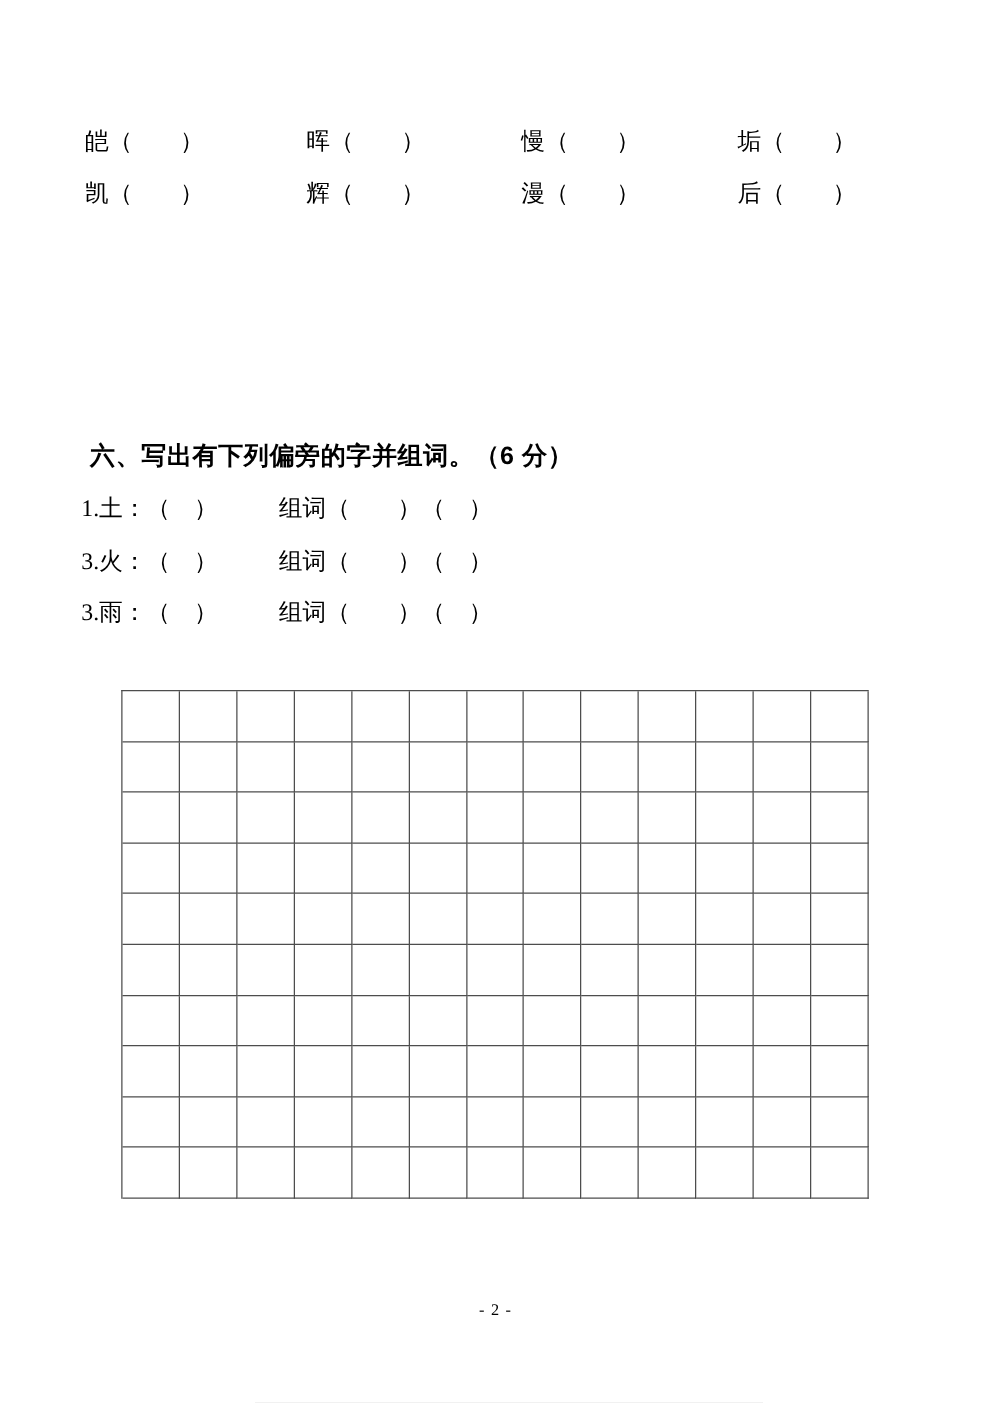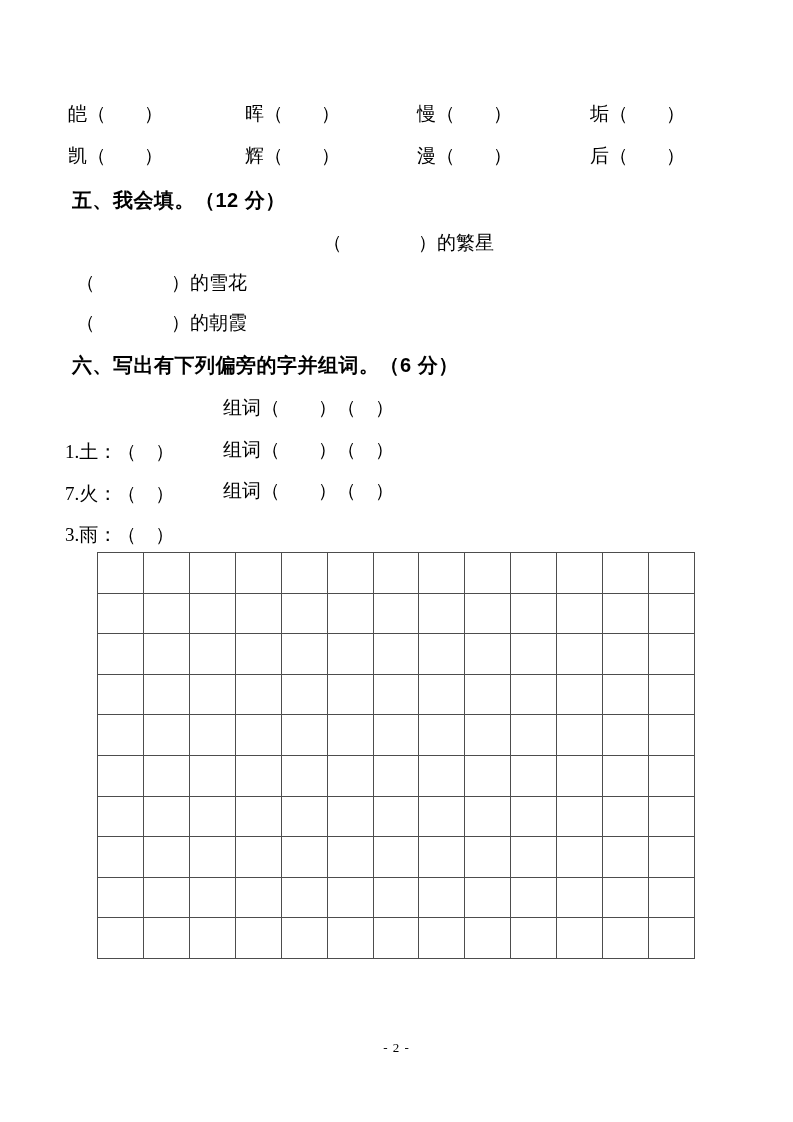--- a/index.html
+++ b/index.html
@@ -25,21 +25,21 @@
     letter-spacing: 0.5px;
   }
   .word-row { left: 68px; width: 700px; }
   .word-item { position: absolute; top: 0; white-space: pre; }
   .word-item:nth-child(1) { left: 0; }
   .word-item:nth-child(2) { left: 177px; }
   .word-item:nth-child(3) { left: 349px; }
   .word-item:nth-child(4) { left: 522px; }
   .fill-left  { left: 76px; }
   .fill-right { left: 323px; }
-  .radical-prompt { left: 65px; margin-top: 44px; }
+  .radical-prompt { left: 65px; }
   .zuci-suffix    { left: 223px; }
   .poem-grid {
     left: 97px;
     top: 552px;
     width: 597px;
     height: 406px;
     display: grid;
     border-top: 1px solid #4d4d4d;
     border-left: 1px solid #4d4d4d;
     box-sizing: content-box;
@@ -71,30 +71,26 @@
     <span class="word-item">垢（　　）</span>
   </div>
   <div class="abs word-row" style="top:145px">
     <span class="word-item">凯（　　）</span>
     <span class="word-item">辉（　　）</span>
     <span class="word-item">漫（　　）</span>
     <span class="word-item">后（　　）</span>
   </div>
 
   
-  <div class="abs heading" style="top:189px; left:72px">五、我会填。（12 分）</div>
-  <span class="abs fill-right" style="top:232px">（　　　　）的繁星</span>
-  <span class="abs fill-left" style="top:272px">（　　　　）的雪花</span>
-  <span class="abs fill-left" style="top:312px">（　　　　）的朝霞</span>
 
   
   <div class="abs heading" style="top:354px; left:72px">六、写出有下列偏旁的字并组词。（6 分）</div>
   <span class="abs radical-prompt" style="top:397px">1.土：（　）</span>
   <span class="abs zuci-suffix" style="top:397px">组词（　　）（　）</span>
-  <span class="abs radical-prompt" style="top:439px">7.火：（　）</span>
+  <span class="abs radical-prompt" style="top:439px">3.火：（　）</span>
   <span class="abs zuci-suffix" style="top:439px">组词（　　）（　）</span>
   <span class="abs radical-prompt" style="top:480px">3.雨：（　）</span>
   <span class="abs zuci-suffix" style="top:480px">组词（　　）（　）</span>
 
   
   <div class="abs poem-grid" id="poem-grid" style="grid-template-columns: repeat(13, 1fr); grid-template-rows: repeat(10, 1fr);"><div class="cell"></div><div class="cell"></div><div class="cell"></div><div class="cell"></div><div class="cell"></div><div class="cell"></div><div class="cell"></div><div class="cell"></div><div class="cell"></div><div class="cell"></div><div class="cell"></div><div class="cell"></div><div class="cell"></div><div class="cell"></div><div class="cell"></div><div class="cell"></div><div class="cell"></div><div class="cell"></div><div class="cell"></div><div class="cell"></div><div class="cell"></div><div class="cell"></div><div class="cell"></div><div class="cell"></div><div class="cell"></div><div class="cell"></div><div class="cell"></div><div class="cell"></div><div class="cell"></div><div class="cell"></div><div class="cell"></div><div class="cell"></div><div class="cell"></div><div class="cell"></div><div class="cell"></div><div class="cell"></div><div class="cell"></div><div class="cell"></div><div class="cell"></div><div class="cell"></div><div class="cell"></div><div class="cell"></div><div class="cell"></div><div class="cell"></div><div class="cell"></div><div class="cell"></div><div class="cell"></div><div class="cell"></div><div class="cell"></div><div class="cell"></div><div class="cell"></div><div class="cell"></div><div class="cell"></div><div class="cell"></div><div class="cell"></div><div class="cell"></div><div class="cell"></div><div class="cell"></div><div class="cell"></div><div class="cell"></div><div class="cell"></div><div class="cell"></div><div class="cell"></div><div class="cell"></div><div class="cell"></div><div class="cell"></div><div class="cell"></div><div class="cell"></div><div class="cell"></div><div class="cell"></div><div class="cell"></div><div class="cell"></div><div class="cell"></div><div class="cell"></div><div class="cell"></div><div class="cell"></div><div class="cell"></div><div class="cell"></div><div class="cell"></div><div class="cell"></div><div class="cell"></div><div class="cell"></div><div class="cell"></div><div class="cell"></div><div class="cell"></div><div class="cell"></div><div class="cell"></div><div class="cell"></div><div class="cell"></div><div class="cell"></div><div class="cell"></div><div class="cell"></div><div class="cell"></div><div class="cell"></div><div class="cell"></div><div class="cell"></div><div class="cell"></div><div class="cell"></div><div class="cell"></div><div class="cell"></div><div class="cell"></div><div class="cell"></div><div class="cell"></div><div class="cell"></div><div class="cell"></div><div class="cell"></div><div class="cell"></div><div class="cell"></div><div class="cell"></div><div class="cell"></div><div class="cell"></div><div class="cell"></div><div class="cell"></div><div class="cell"></div><div class="cell"></div><div class="cell"></div><div class="cell"></div><div class="cell"></div><div class="cell"></div><div class="cell"></div><div class="cell"></div><div class="cell"></div><div class="cell"></div><div class="cell"></div><div class="cell"></div><div class="cell"></div><div class="cell"></div><div class="cell"></div><div class="cell"></div><div class="cell"></div></div>
 
   
   <div class="abs footer">- 2 -</div>
 

